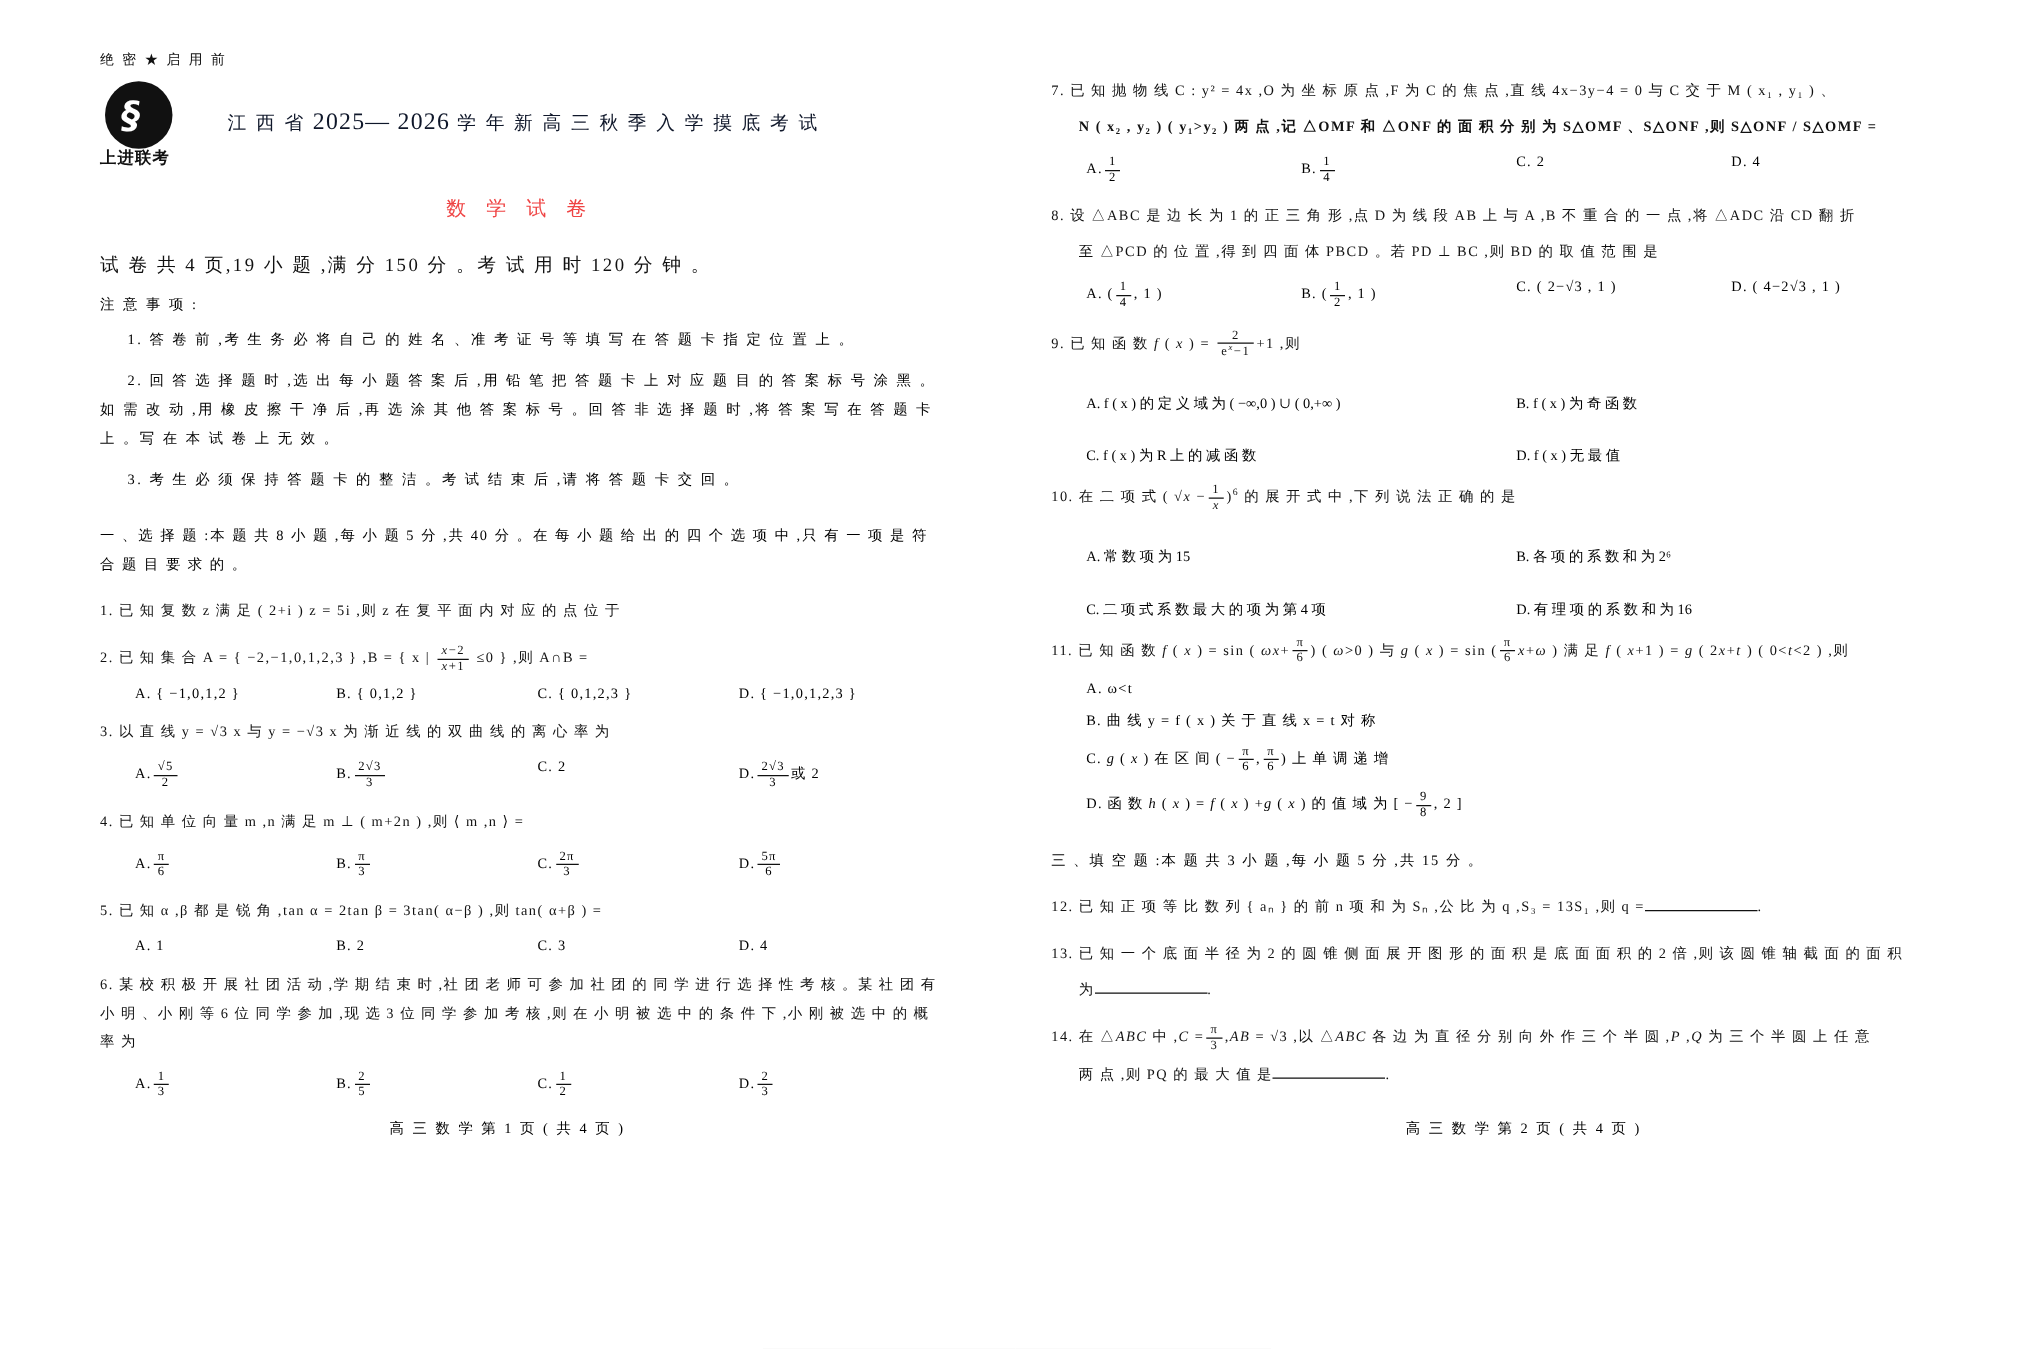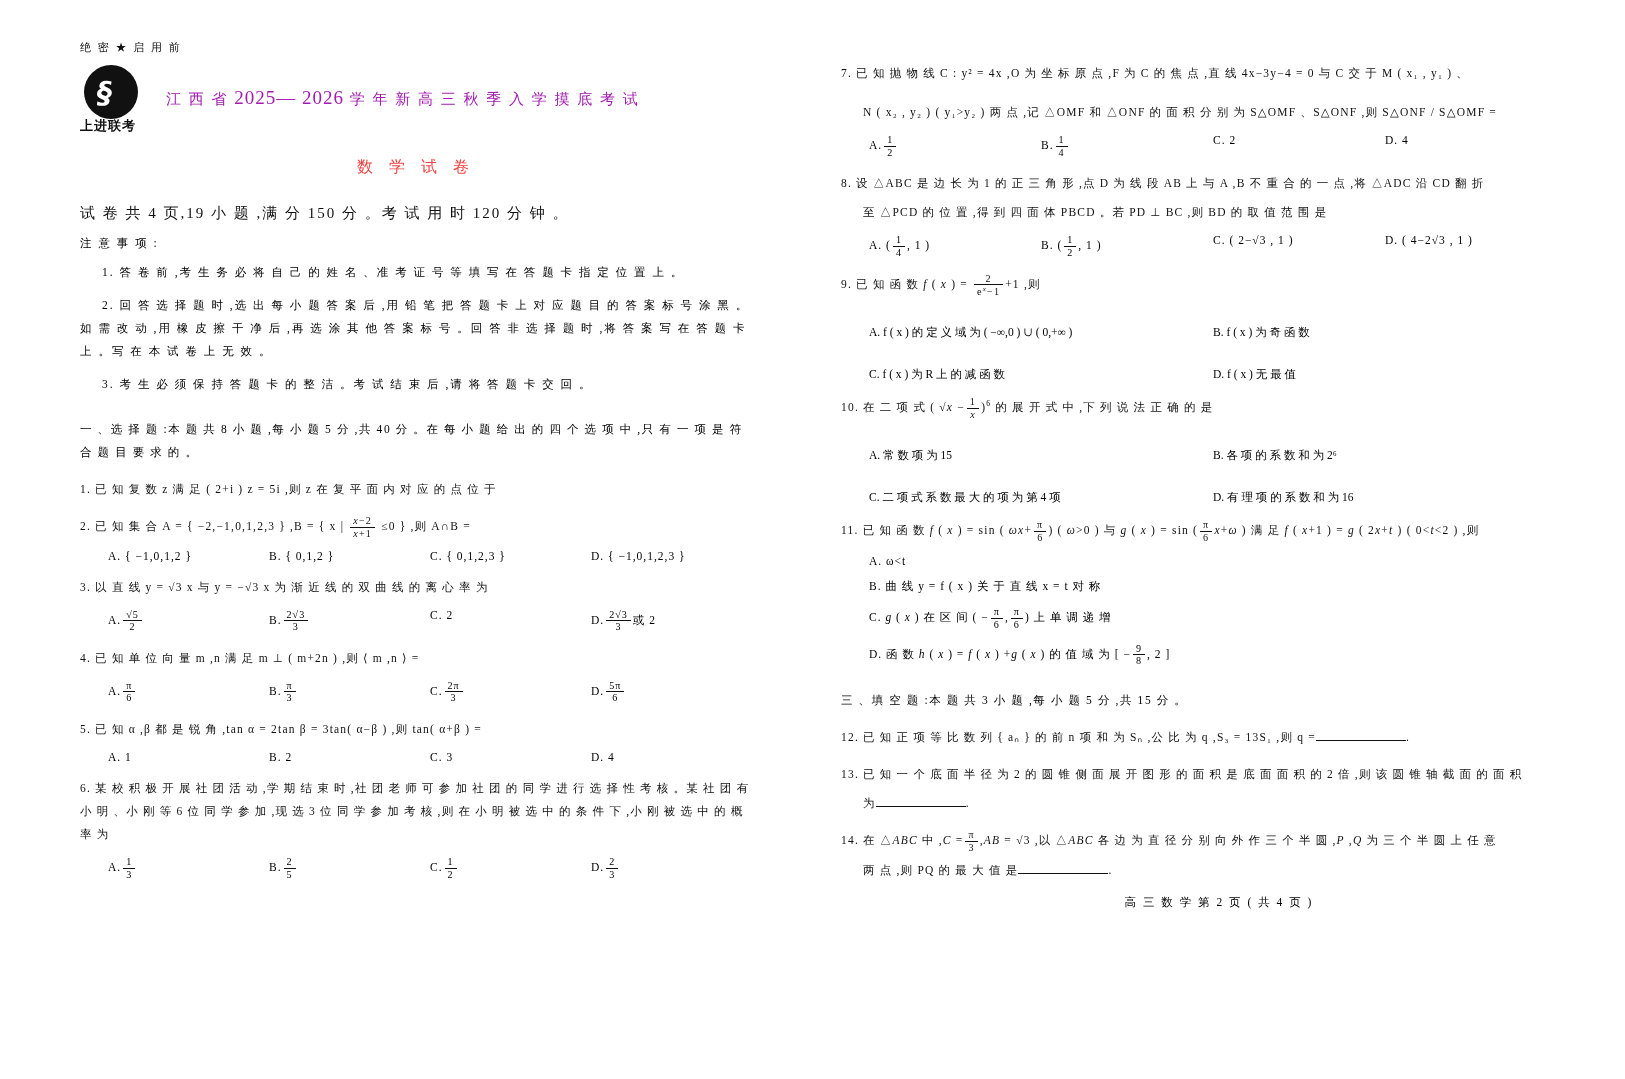--- a/index.html
+++ b/index.html
@@ -27,21 +27,21 @@
   }
   .logo .sw{
     position:absolute;left:17px;top:10px;color:#fff;font-size:30px;font-weight:bold;
     font-family:"DejaVu Sans", sans-serif;transform:skewX(-8deg);
   }
   .logo .txt{
     position:absolute;left:0;top:52px;font-size:13px;font-weight:bold;letter-spacing:1px;color:#111;
     white-space:nowrap;
   }
   .title-line{
-    font-size:15px;letter-spacing:2px;color:#a21caf;margin-left:14px;white-space:nowrap;
+    font-size:15px;letter-spacing:2px;color:#0f172a;margin-left:30px;white-space:nowrap;
   }
   .title-line .big{font-size:19px;letter-spacing:1px;}
   .subject{
     text-align:center;font-size:16px;letter-spacing:6px;margin-top:26px;color:#ef4444;
   }
   .meta{
     margin-top:20px;font-size:15px;letter-spacing:2px;color:#111;line-height:2.0;
   }
   .notes-head{margin-top:8px;font-size:11.5px;letter-spacing:2px;}
   .note{
@@ -160,32 +160,33 @@
         <span>某 校 积 极 开 展 社 团 活 动 ,学 期 结 束 时 ,社 团 老 师 可 参 加 社 团 的 同 学 进 行 选 择 性 考 核 。某 社 团 有 小 明 、小 刚 等 6 位 同 学 参 加 ,现 选 3 位 同 学 参 加 考 核 ,则 在 小 明 被 选 中 的 条 件 下 ,小 刚 被 选 中 的 概 率 为</span>
       </div>
       <div class="opts indent">
         <div><span>A.</span><span class="frac"><span class="n">1</span><span class="d">3</span></span></div>
         <div><span>B.</span><span class="frac"><span class="n">2</span><span class="d">5</span></span></div>
         <div><span>C.</span><span class="frac"><span class="n">1</span><span class="d">2</span></span></div>
         <div><span>D.</span><span class="frac"><span class="n">2</span><span class="d">3</span></span></div>
       </div>
 
     </div>
+    <div class="footer">高 三 数 学    第 1 页 ( 共 4 页 )</div>
   </div>
 
   <div class="divider"></div>
 
   <div class="col col-right">
     <div class="inner">
 
       <div class="q">
         <span>7.</span>
         <span>已 知 抛 物 线 C : y² = 4x ,O 为 坐 标 原 点 ,F 为 C 的 焦 点 ,直 线 4x−3y−4 = 0 与 C 交 于 M ( x₁ , y₁ ) 、</span>
       </div>
-      <div class="q" style="margin-top:16px;padding-left:22px;">N ( x₂ , y₂ ) ( y₁&gt;y₂ ) 两 点 ,记 △OMF 和 △ONF 的 面 积 分 别 为 S△OMF 、S△ONF ,则 S△ONF / S△OMF =</div>
+      <div class="q" style="margin-top:6px;padding-left:22px;font-weight:bold;">N ( x₂ , y₂ ) ( y₁&gt;y₂ ) 两 点 ,记 △OMF 和 △ONF 的 面 积 分 别 为 S△OMF 、S△ONF ,则 S△ONF / S△OMF =</div>
       <div class="opts indent">
         <div><span>A.</span><span class="frac"><span class="n">1</span><span class="d">2</span></span></div>
         <div><span>B.</span><span class="frac"><span class="n">1</span><span class="d">4</span></span></div>
         <div>C. 2</div>
         <div>D. 4</div>
       </div>
 
       <div class="q">
         <span>8.</span>
         <span>设 △ABC 是 边 长 为 1 的 正 三 角 形 ,点 D 为 线 段 AB 上 与 A ,B 不 重 合 的 一 点 ,将 △ADC 沿 CD 翻 折</span>

